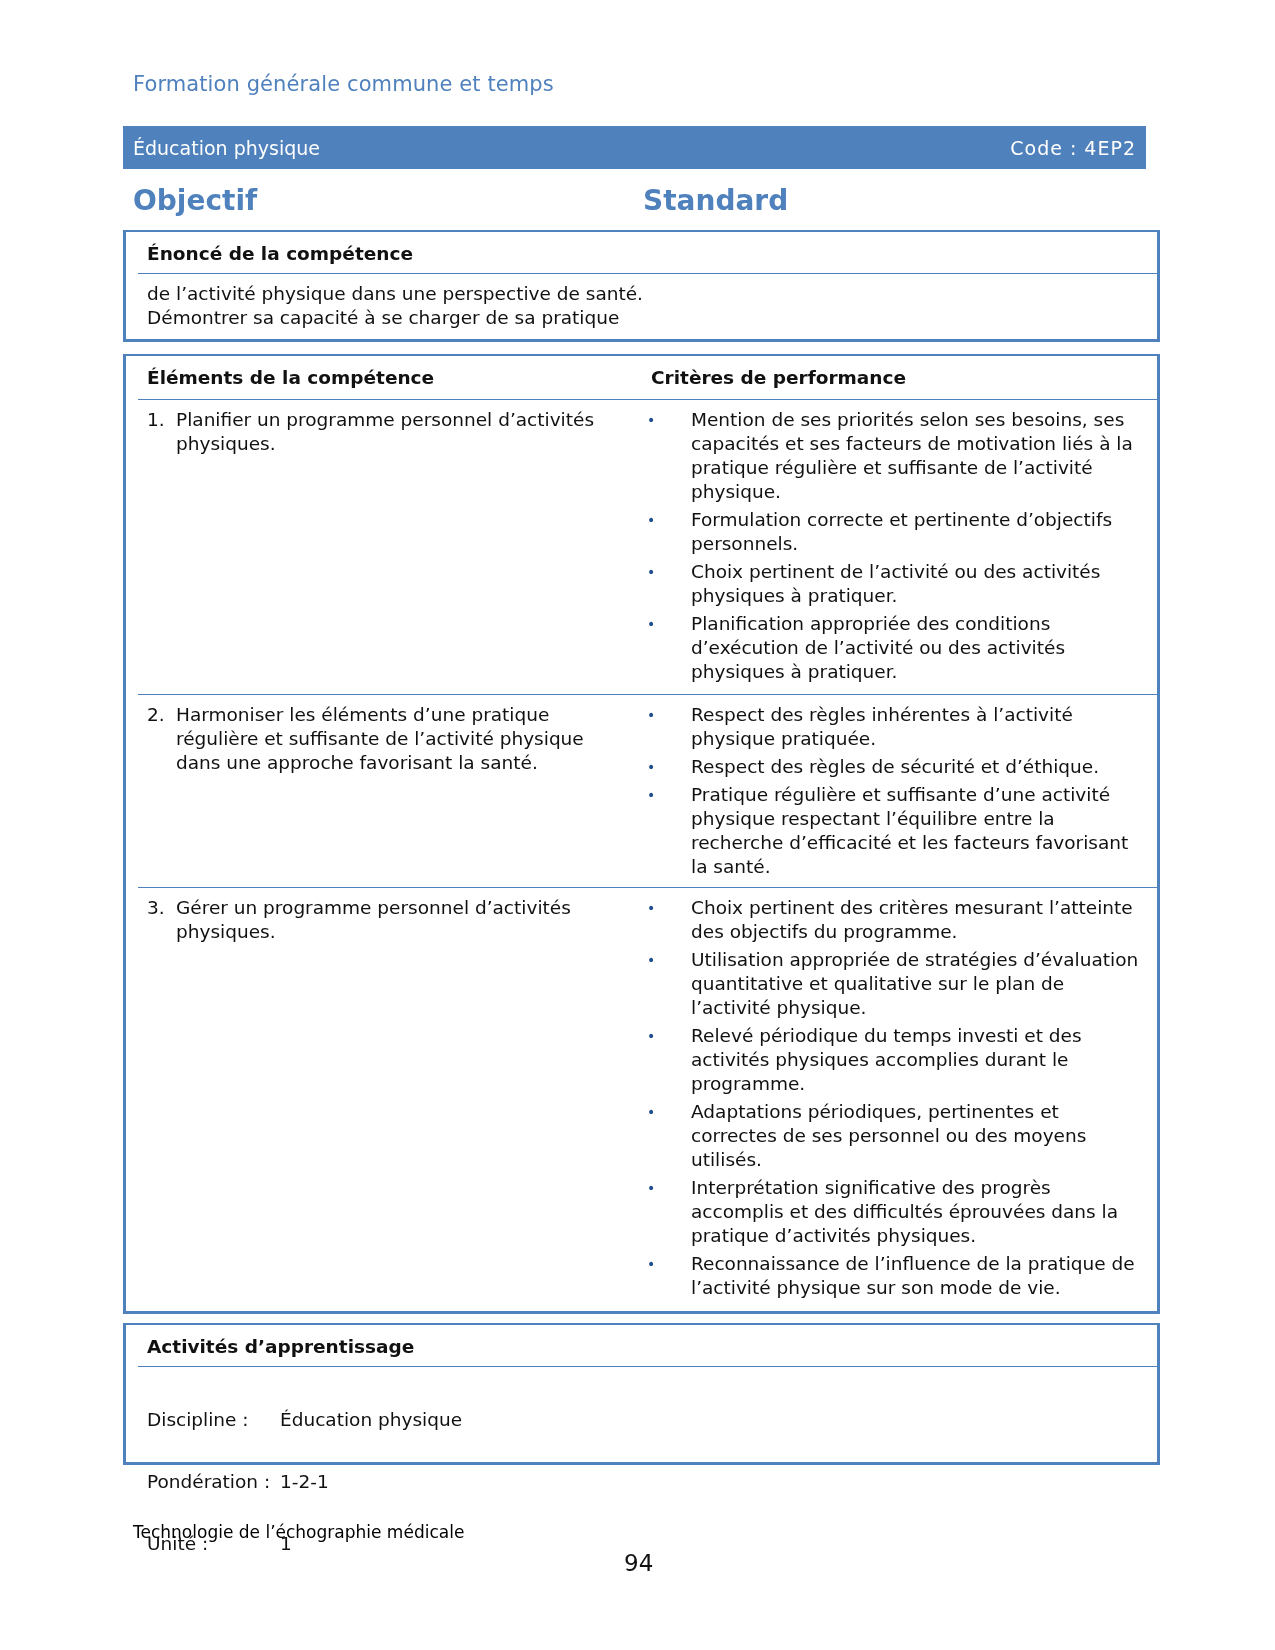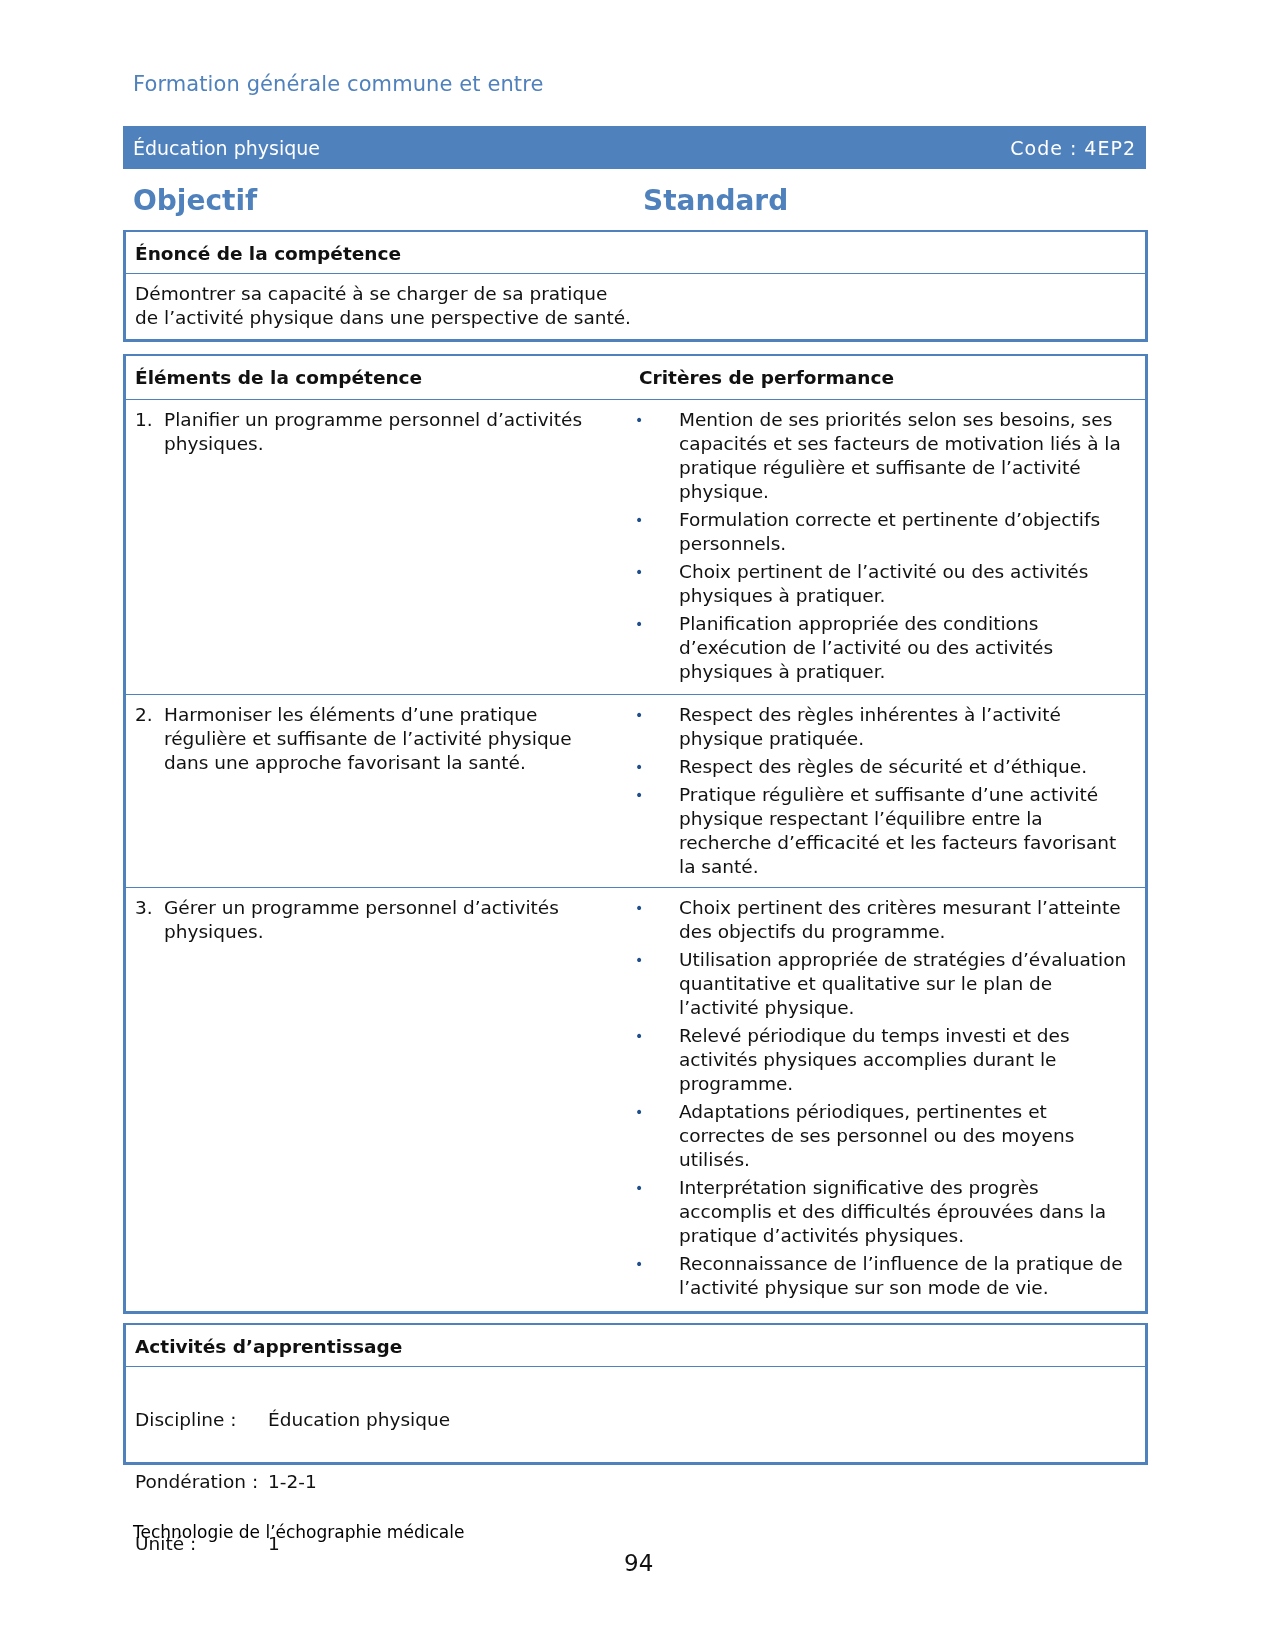--- a/index.html
+++ b/index.html
@@ -9,21 +9,21 @@
   .section-title { position: absolute; left: 133px; top: 72px; font-size: 21px; color: #4f81bd; letter-spacing: 0.1px; }
 
   .course-bar { position: absolute; left: 123px; top: 126px; width: 1023px; height: 43px; background: #4f81bd; color: #ffffff; font-size: 19px; }
   .course-bar .name { position: absolute; left: 10px; top: 11px; }
   .course-bar .code { position: absolute; right: 10px; top: 11px; letter-spacing: 1px; }
 
   .col-head { position: absolute; top: 184px; font-size: 28px; font-weight: bold; color: #4f81bd; }
   .col-head.obj { left: 133px; }
   .col-head.std { left: 643px; }
 
-  .box { position: absolute; left: 123px; width: 1019px; border: 2px solid #4f81bd; border-width: 2px 3px 3px 3px; background: #fff; }
+  .box { position: absolute; left: 123px; width: 1019px; border: 2px solid #4f81bd; border-width: 2px 3px 3px 3px; background: #fff; padding-left: 12px; }
   .box .head { font-weight: bold; font-size: 18.5px; padding: 11px 9px 9px 9px; border-bottom: 1px solid #4f81bd; }
   .box .body { font-size: 18.5px; line-height: 24px; padding: 8px 9px 3px 9px; }
 
   .enonce { top: 230px; height: 107px; }
 
   .elements { top: 354px; height: 955px; }
   .elements .hrow { display: flex; border-bottom: 1px solid #4f81bd; height: 43px; }
   .elements .hrow div { font-weight: bold; font-size: 18.5px; padding-top: 11px; }
   .elements .hrow .l { width: 504px; padding-left: 9px; }
   .elements .hrow .r { flex: 1; padding-left: 0; }
@@ -45,35 +45,35 @@
   .kv .k { width: 133px; }
 
   .footer-left { position: absolute; left: 133px; top: 1522px; font-size: 17px; color: #000000; }
   .footer-page { position: absolute; left: 624px; top: 1550px; font-size: 23px; color: #111; }
 </style>
 </head>
 <body>
 
 <div class="page">
 
-  <div class="section-title">Formation générale commune et entre</div>
+  <div class="section-title">Formation générale commune et temps</div>
 
   <div class="course-bar">
     <span class="name">Éducation physique</span>
     <span class="code">Code : 4EP2</span>
   </div>
 
   <div class="col-head obj">Objectif</div>
   <div class="col-head std">Standard</div>
 
   <div class="box enonce">
     <div class="head">Énoncé de la compétence</div>
     <div class="body">
+      <div>de l’activité physique dans une perspective de santé.</div>
       <div>Démontrer sa capacité à se charger de sa pratique</div>
-      <div>de l’activité physique dans une perspective de santé.</div>
     </div>
   </div>
 
   <div class="box elements">
     <div class="hrow">
       <div class="l">Éléments de la compétence</div>
       <div class="r">Critères de performance</div>
     </div>
 
     <div class="row r1">

